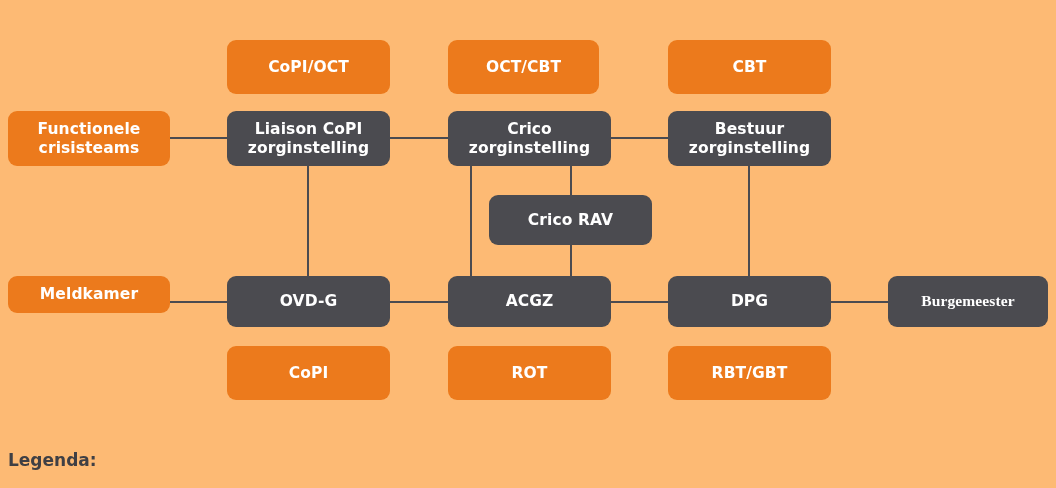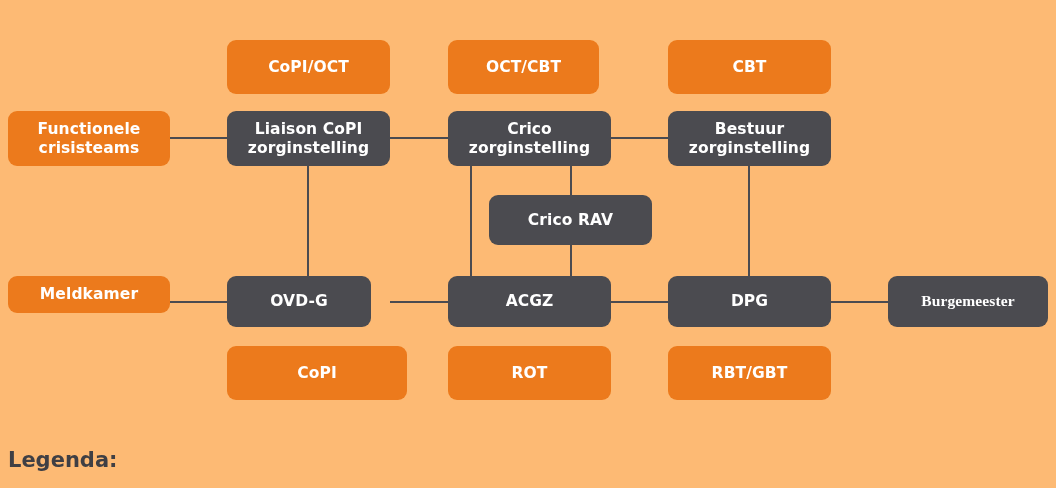--- a/index.html
+++ b/index.html
@@ -54,21 +54,21 @@
     display: flex;
     align-items: center;
     gap: 0px;
     font-size: 17px;
     color: #4b4b50;
     z-index: 4;
   }
   #legend .legend-title {
     font-weight: bold;
     margin-right: 12px;
-    font-size: 21px;
+    font-size: 17px;
     color: #3f3f44;
   }
   .legend-item {
     display: flex;
     align-items: center;
     margin-right: 18px;
   }
   .legend-swatch {
     width: 20px;
     height: 20px;
@@ -124,33 +124,33 @@
       <div class="node role" style="left: 668px; top: 111px; width: 163px; height: 55px; background: rgb(75, 75, 80); color: rgb(255, 255, 255);">
         <span class="label">Bestuur
 zorginstelling</span>
       </div>
       <div class="node role" style="left: 489px; top: 195px; width: 163px; height: 50px; background: rgb(75, 75, 80); color: rgb(255, 255, 255);">
         <span class="label">Crico RAV</span>
       </div>
       <div class="node meet" style="left: 8px; top: 276px; width: 162px; height: 37px; background: rgb(236, 122, 28); color: rgb(255, 255, 255);">
         <span class="label">Meldkamer</span>
       </div>
-      <div class="node role" style="left: 227px; top: 276px; width: 144px; height: 51px; background: rgb(75, 75, 80); color: rgb(255, 255, 255);">
+      <div class="node role" style="left: 227px; top: 276px; width: 163px; height: 51px; background: rgb(75, 75, 80); color: rgb(255, 255, 255);">
         <span class="label">OVD-G</span>
       </div>
       <div class="node role" style="left: 448px; top: 276px; width: 163px; height: 51px; background: rgb(75, 75, 80); color: rgb(255, 255, 255);">
         <span class="label">ACGZ</span>
       </div>
       <div class="node role" style="left: 668px; top: 276px; width: 163px; height: 51px; background: rgb(75, 75, 80); color: rgb(255, 255, 255);">
         <span class="label">DPG</span>
       </div>
       <div class="node role" style="left: 888px; top: 276px; width: 160px; height: 51px; background: rgb(75, 75, 80); color: rgb(255, 255, 255); font-family: Liberation Serif, serif;">
         <span class="label">Burgemeester</span>
       </div>
-      <div class="node meet" style="left: 227px; top: 346px; width: 180px; height: 54px; background: rgb(236, 122, 28); color: rgb(255, 255, 255);">
+      <div class="node meet" style="left: 227px; top: 346px; width: 163px; height: 54px; background: rgb(236, 122, 28); color: rgb(255, 255, 255);">
         <span class="label">CoPI</span>
       </div>
       <div class="node meet" style="left: 448px; top: 346px; width: 163px; height: 54px; background: rgb(236, 122, 28); color: rgb(255, 255, 255);">
         <span class="label">ROT</span>
       </div>
       <div class="node meet" style="left: 668px; top: 346px; width: 163px; height: 54px; background: rgb(236, 122, 28); color: rgb(255, 255, 255);">
         <span class="label">RBT/GBT</span>
       </div>
     </div>
 

